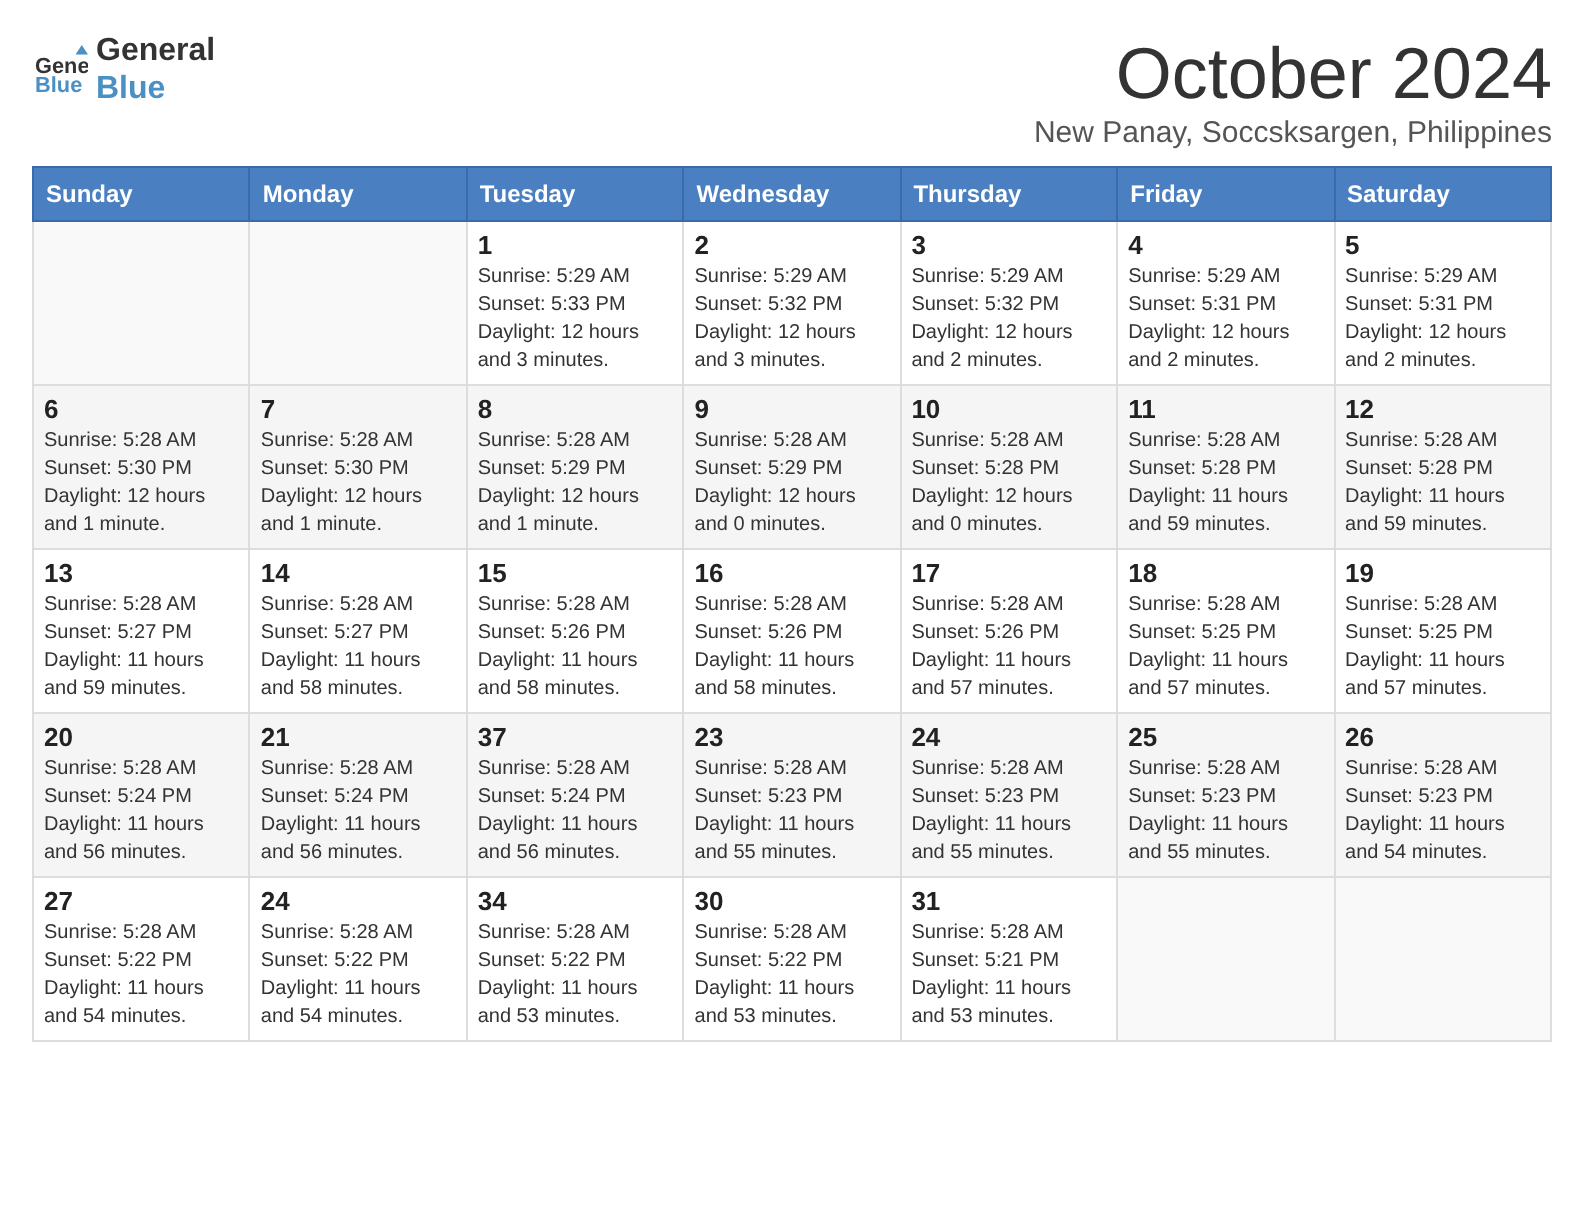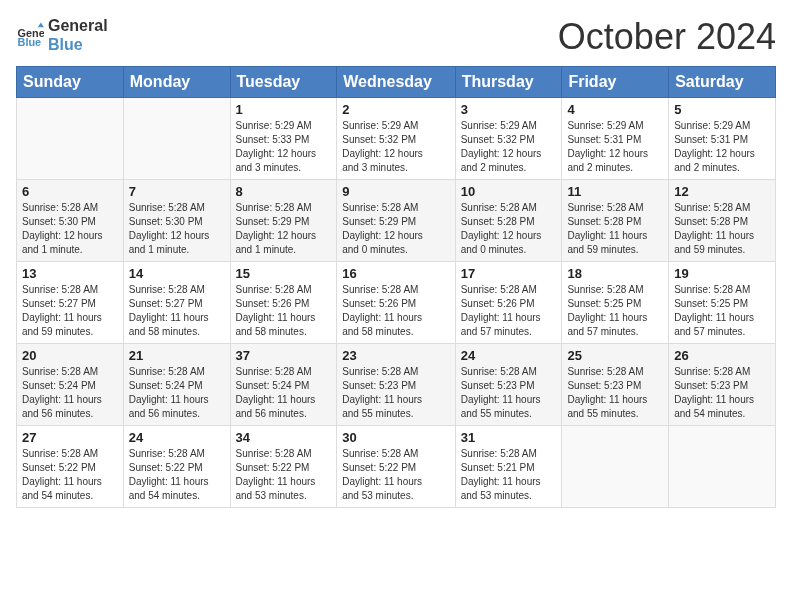--- a/index.html
+++ b/index.html
@@ -40,21 +40,21 @@
     table {
       width: 100%;
       border-collapse: collapse;
       font-size: 11px;
     }
     thead tr th {
       background-color: #4a7fc1;
       color: #fff;
       text-align: left;
       padding: 6px 6px;
-      font-size: 16px;
+      font-size: 12px;
       font-weight: bold;
       border: 1px solid #3a6aaa;
     }
     tbody tr td {
       border: 1px solid #ddd;
       vertical-align: top;
       padding: 4px 5px;
       height: 80px;
       background: #fff;
     }
@@ -86,20 +86,21 @@
       <text x="2" y="32" font-size="14" font-weight="bold" fill="#4a90c4">Blue</text>
       <polygon points="28,8 36,8 32,2" fill="#4a90c4"></polygon>
     </svg>
     <div style="display:flex;flex-direction:column;line-height:1.2;">
       <span style="font-size:16px;font-weight:bold;color:#333;">General</span>
       <span style="font-size:16px;font-weight:bold;color:#4a90c4;">Blue</span>
     </div>
   </div>
   <div class="title-block">
     <div class="month-title">October 2024</div>
+    <div class="subtitle">New Panay, Soccsksargen, Philippines</div>
   </div>
 </div>
 
 <table>
   <thead>
     <tr>
     <th>Sunday</th>
         <th>Monday</th>
         <th>Tuesday</th>
         <th>Wednesday</th>

